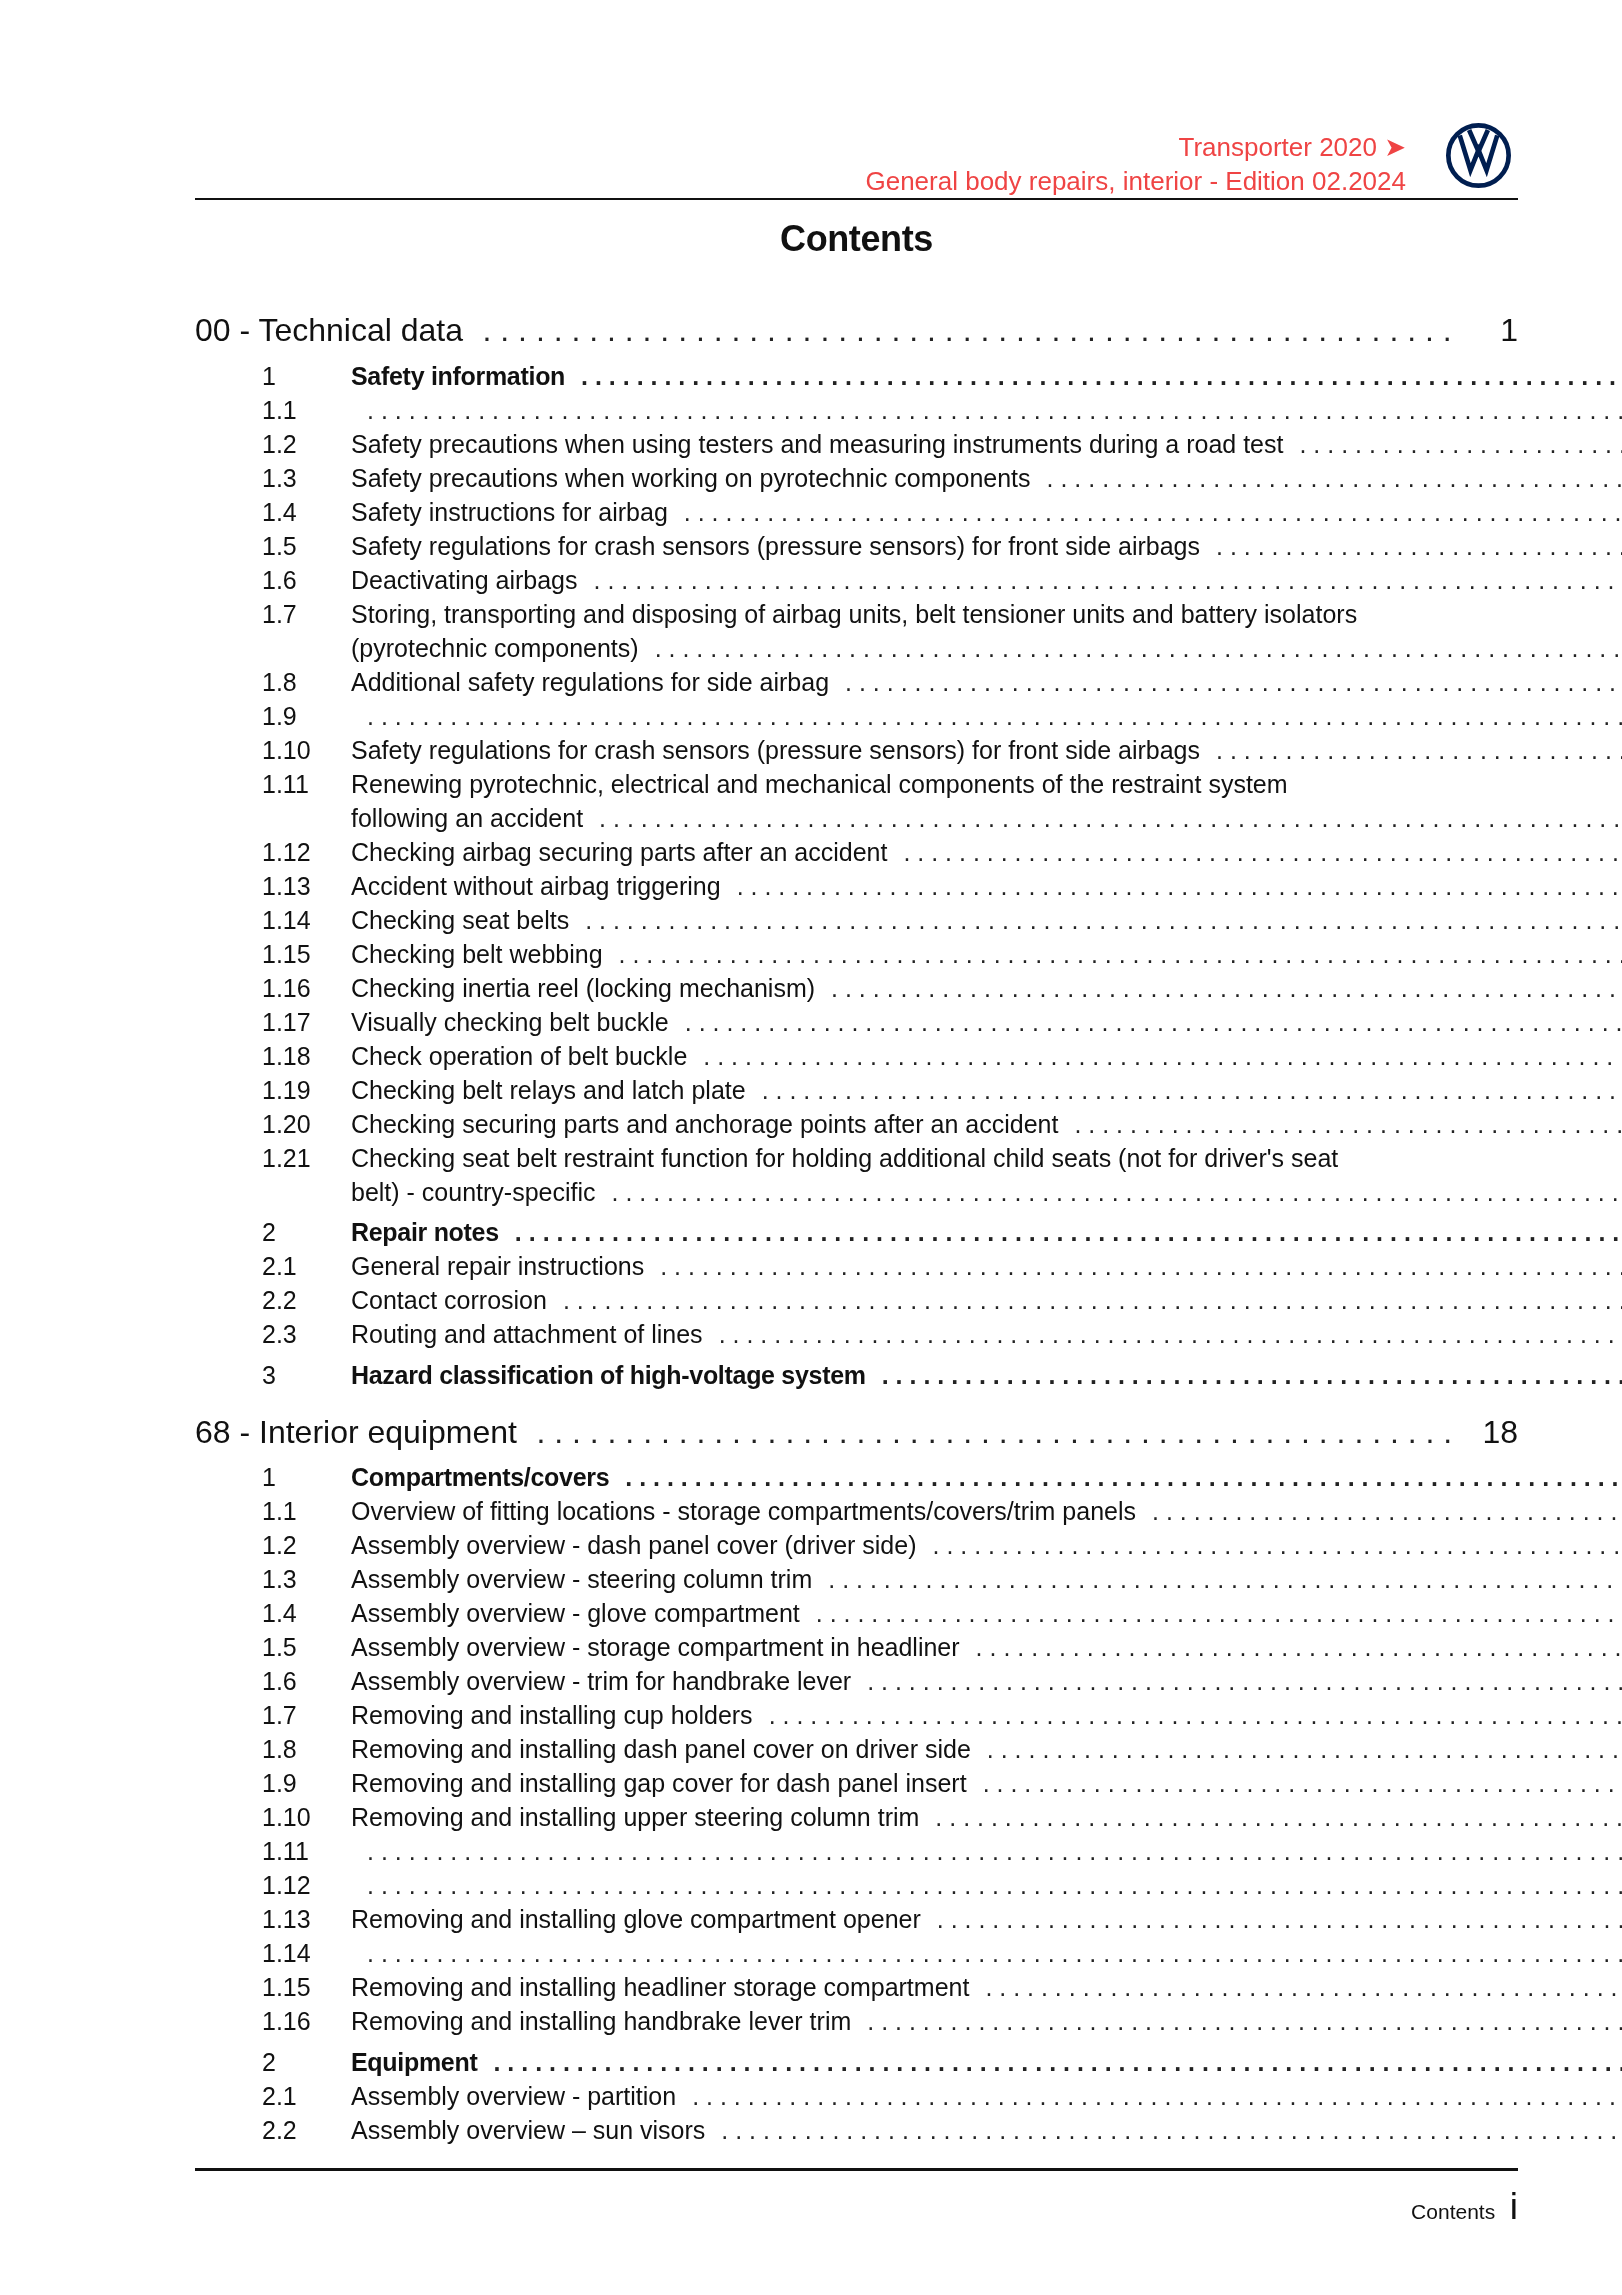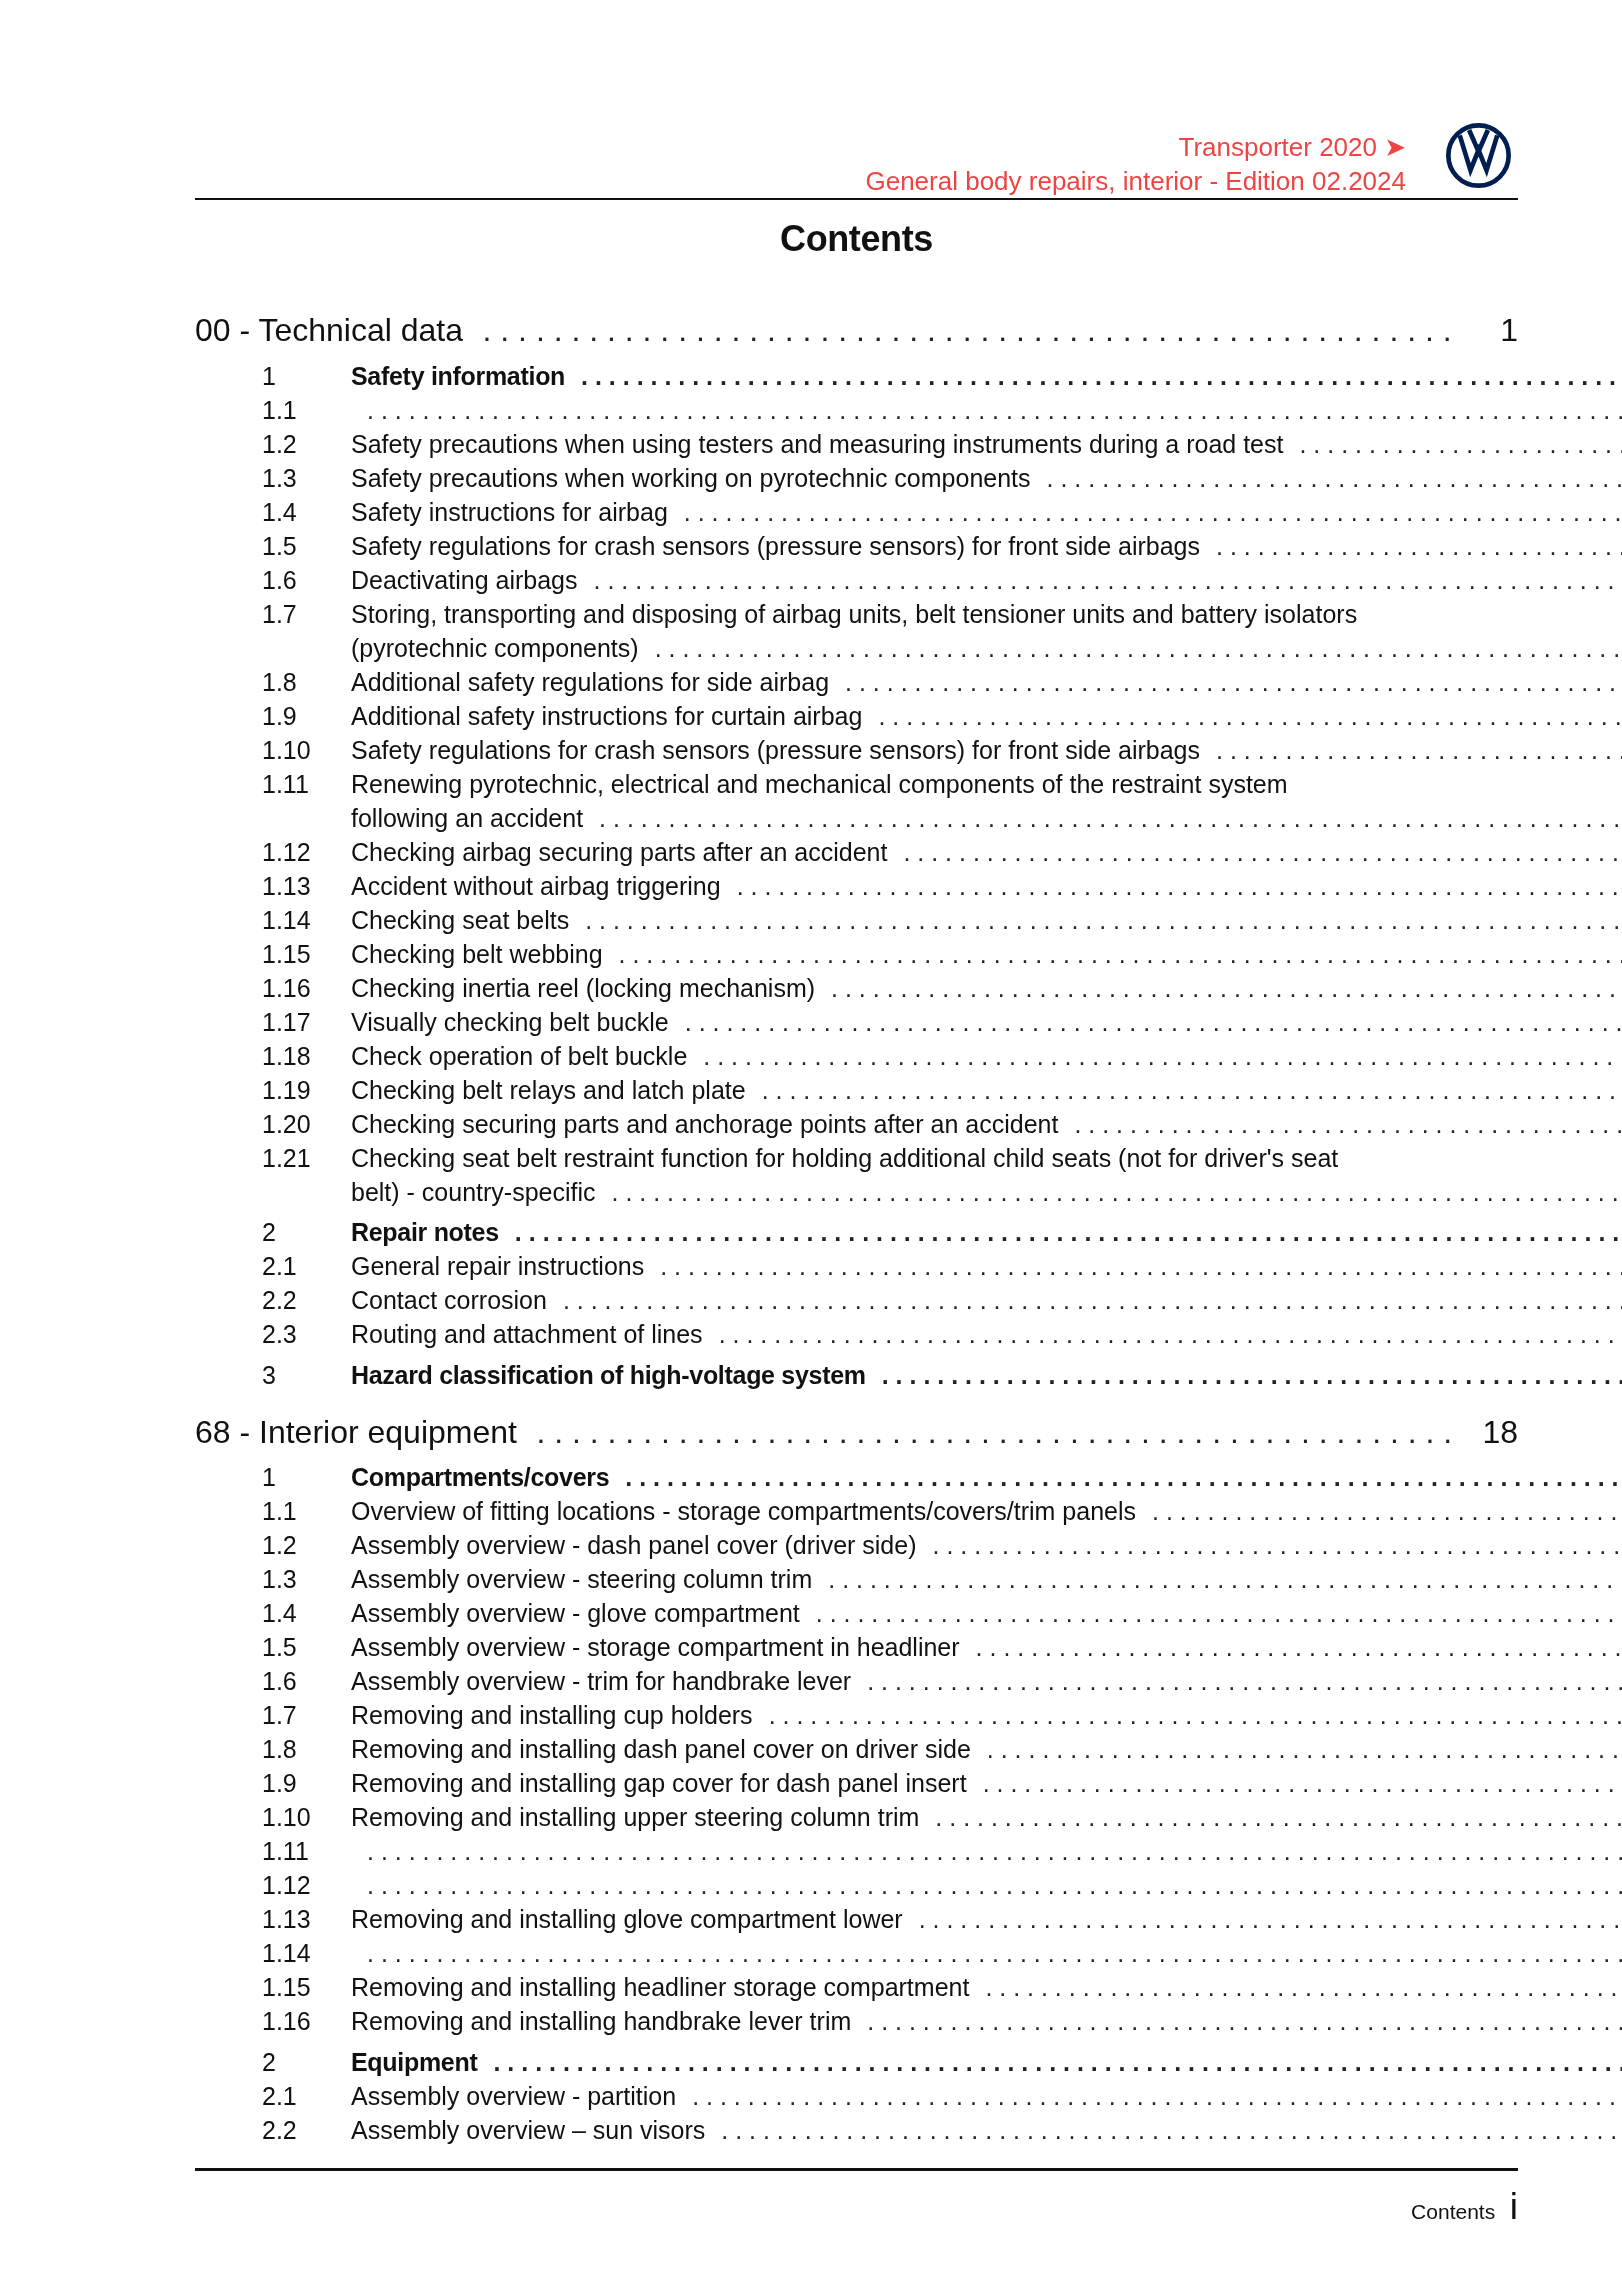--- a/index.html
+++ b/index.html
@@ -136,21 +136,20 @@
         <div class="line">
           <span class="txt">Additional safety regulations for side airbag</span>
           <span class="leader"></span>
         </div>
       </div>
     </div>
     <div class="entry">
       <span class="num">1.9</span>
       <div class="body">
         <div class="line">
-          <span class="txt">Additional safety instructions for curtain airbag</span>
           <span class="leader"></span>
         </div>
       </div>
     </div>
     <div class="entry">
       <span class="num">1.10</span>
       <div class="body">
         <div class="line">
           <span class="txt">Safety regulations for crash sensors (pressure sensors) for front side airbags</span>
           <span class="leader"></span>
@@ -424,21 +423,21 @@
       <div class="body">
         <div class="line">
           <span class="leader"></span>
         </div>
       </div>
     </div>
     <div class="entry">
       <span class="num">1.13</span>
       <div class="body">
         <div class="line">
-          <span class="txt">Removing and installing glove compartment lower</span>
+          <span class="txt">Removing and installing glove compartment opener</span>
           <span class="leader"></span>
         </div>
       </div>
     </div>
     <div class="entry">
       <span class="num">1.14</span>
       <div class="body">
         <div class="line">
           <span class="leader"></span>
         </div>

